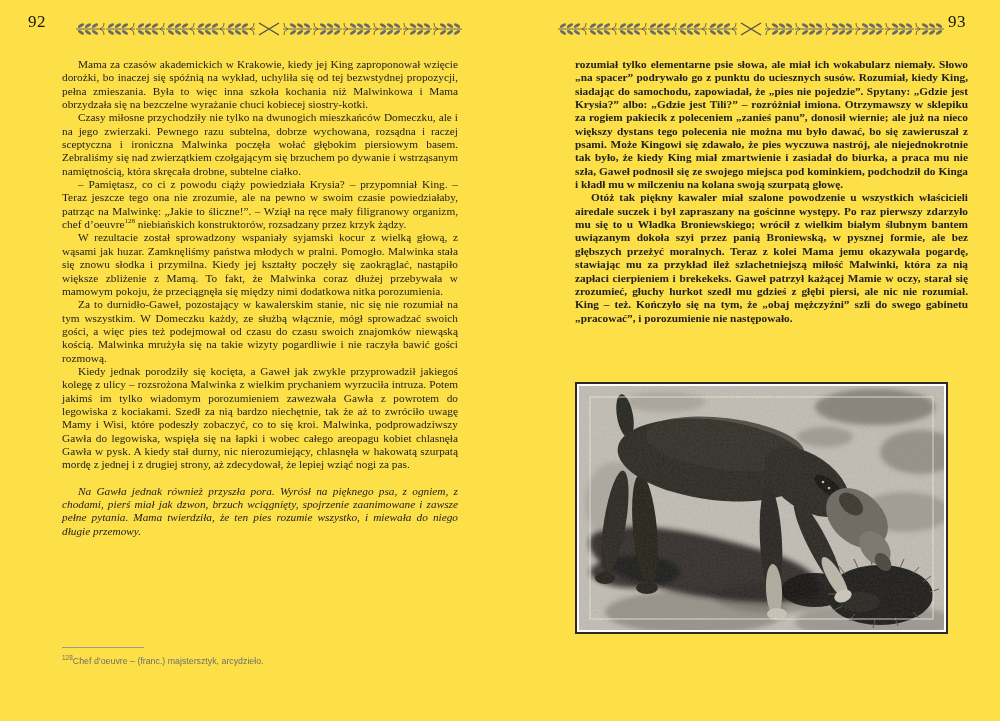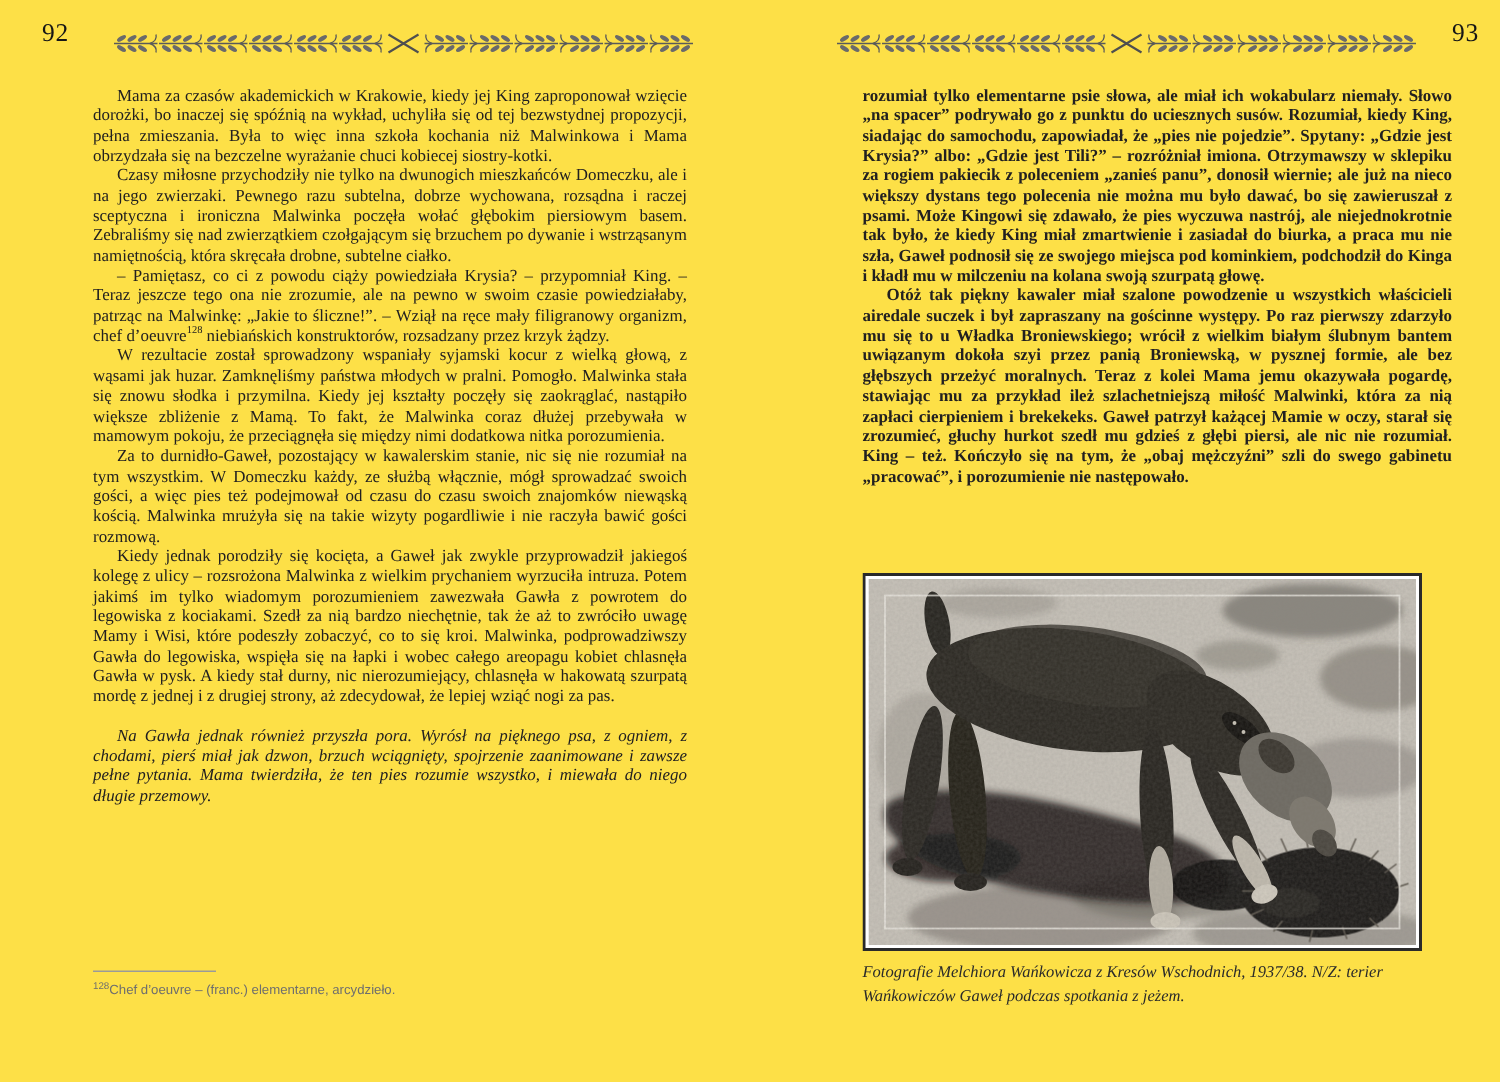--- a/index.html
+++ b/index.html
@@ -3,21 +3,21 @@
 <meta charset="utf-8">
 <style>
   html,body{margin:0;padding:0;background:#ffffff;}
   .spread{
     position:relative;width:1000px;height:721px;background:#fde047;
     font-family:"Liberation Serif","DejaVu Serif",serif;color:#1e1e1e;
     overflow:hidden;
   }
   .pageno{position:absolute;top:12px;font-size:17px;color:#161616;letter-spacing:.5px;}
   #pageno-left{left:28px;}
-  #pageno-right{left:968px;}
+  #pageno-right{left:948px;}
   .orn{position:absolute;top:21px;}
   #orn-left{left:74px;}
   #orn-right{left:556px;}
   .textcol{
     position:absolute;top:58px;text-align:justify;
     font-size:11.3px;line-height:13.35px;color:#222020;
   }
   #col-left{left:62px;width:396px;}
   #col-right{left:575px;width:393px;font-weight:bold;}
   .textcol p{margin:0;text-indent:16px;}
@@ -85,21 +85,21 @@
     <p>Mama za czasów akademickich w Krakowie, kiedy jej King zaproponował wzięcie dorożki, bo inaczej się spóźnią na wykład, uchyliła się od tej bezwstydnej propozycji, pełna zmieszania. Była to więc inna szkoła kochania niż Malwinkowa i Mama obrzydzała się na bezczelne wyrażanie chuci kobiecej siostry-kotki.</p>
     <p>Czasy miłosne przychodziły nie tylko na dwunogich mieszkańców Domeczku, ale i na jego zwierzaki. Pewnego razu subtelna, dobrze wychowana, rozsądna i raczej sceptyczna i ironiczna Malwinka poczęła wołać głębokim piersiowym basem. Zebraliśmy się nad zwierzątkiem czołgającym się brzuchem po dywanie i wstrząsanym namiętnością, która skręcała drobne, subtelne ciałko.</p>
     <p><span>– Pamiętasz, co ci z powodu ciąży powiedziała Krysia? – przypomniał King. – Teraz jeszcze tego ona nie zrozumie, ale na pewno w swoim czasie powiedziałaby, patrząc na Malwinkę: „Jakie to śliczne!”. – Wziął na ręce mały filigranowy organizm, </span><span class="fr-term">chef d’oeuvre</span><sup class="ref">128</sup><span> niebiańskich konstruktorów, rozsadzany przez krzyk żądzy.</span></p>
     <p>W rezultacie został sprowadzony wspaniały syjamski kocur z wielką głową, z wąsami jak huzar. Zamknęliśmy państwa młodych w pralni. Pomogło. Malwinka stała się znowu słodka i przymilna. Kiedy jej kształty poczęły się zaokrąglać, nastąpiło większe zbliżenie z Mamą. To fakt, że Malwinka coraz dłużej przebywała w mamowym pokoju, że przeciągnęła się między nimi dodatkowa nitka porozumienia.</p>
     <p>Za to durnidło-Gaweł, pozostający w kawalerskim stanie, nic się nie rozumiał na tym wszystkim. W Domeczku każdy, ze służbą włącznie, mógł sprowadzać swoich gości, a więc pies też podejmował od czasu do czasu swoich znajomków niewąską kością. Malwinka mrużyła się na takie wizyty pogardliwie i nie raczyła bawić gości rozmową.</p>
     <p>Kiedy jednak porodziły się kocięta, a Gaweł jak zwykle przyprowadził jakiegoś kolegę z ulicy – rozsrożona Malwinka z wielkim prychaniem wyrzuciła intruza. Potem jakimś im tylko wiadomym porozumieniem zawezwała Gawła z powrotem do legowiska z kociakami. Szedł za nią bardzo niechętnie, tak że aż to zwróciło uwagę Mamy i Wisi, które podeszły zobaczyć, co to się kroi. Malwinka, podprowadziwszy Gawła do legowiska, wspięła się na łapki i wobec całego areopagu kobiet chlasnęła Gawła w pysk. A kiedy stał durny, nic nierozumiejący, chlasnęła w hakowatą szurpatą mordę z jednej i z drugiej strony, aż zdecydował, że lepiej wziąć nogi za pas.</p>
     <p class="sectgap">Na Gawła jednak również przyszła pora. Wyrósł na pięknego psa, z ogniem, z chodami, pierś miał jak dzwon, brzuch wciągnięty, spojrzenie zaanimowane i zawsze pełne pytania. Mama twierdziła, że ten pies rozumie wszystko, i miewała do niego długie przemowy.</p>
   </div>
 
   <div class="footnote-rule"></div>
-  <div class="footnote"><sup>128</sup><span class="fr-term">Chef d’oeuvre</span><span> – (franc.) elementarne, arcydzieło.</span></div>
+  <div class="footnote"><sup>128</sup><span class="fr-term">Chef d’oeuvre</span><span> – (franc.) majstersztyk, arcydzieło.</span></div>
 
   <div class="textcol" id="col-right">
     <p class="noindent">rozumiał tylko elementarne psie słowa, ale miał ich wokabularz niemały. Słowo „na spacer” podrywało go z punktu do uciesznych susów. Rozumiał, kiedy King, siadając do samochodu, zapowiadał, że „pies nie pojedzie”. Spytany: „Gdzie jest Krysia?” albo: „Gdzie jest Tili?” – rozróżniał imiona. Otrzymawszy w sklepiku za rogiem pakiecik z poleceniem „zanieś panu”, donosił wiernie; ale już na nieco większy dystans tego polecenia nie można mu było dawać, bo się zawieruszał z psami. Może Kingowi się zdawało, że pies wyczuwa nastrój, ale niejednokrotnie tak było, że kiedy King miał zmartwienie i zasiadał do biurka, a praca mu nie szła, Gaweł podnosił się ze swojego miejsca pod kominkiem, podchodził do Kinga i kładł mu w milczeniu na kolana swoją szurpatą głowę.</p>
     <p>Otóż tak piękny kawaler miał szalone powodzenie u wszystkich właścicieli airedale suczek i był zapraszany na gościnne występy. Po raz pierwszy zdarzyło mu się to u Władka Broniewskiego; wrócił z wielkim białym ślubnym bantem uwiązanym dokoła szyi przez panią Broniewską, w pysznej formie, ale bez głębszych przeżyć moralnych. Teraz z kolei Mama jemu okazywała pogardę, stawiając mu za przykład ileż szlachetniejszą miłość Malwinki, która za nią zapłaci cierpieniem i brekekeks. Gaweł patrzył każącej Mamie w oczy, starał się zrozumieć, głuchy hurkot szedł mu gdzieś z głębi piersi, ale nic nie rozumiał. King – też. Kończyło się na tym, że „obaj mężczyźni” szli do swego gabinetu „pracować”, i porozumienie nie następowało.</p>
   </div>
 
   <div class="figure">
     <svg width="373" height="252" viewBox="0 0 373 252">
       <defs>
         <clipPath id="ph">
@@ -171,15 +171,14 @@
           <ellipse cx="308" cy="180" rx="10" ry="7" fill="#4a463f" transform="rotate(52 308 180)"></ellipse>
         </g>
 
         <rect x="15" y="15" width="343" height="222" fill="none" stroke="#efece6" stroke-width="1.2" opacity=".75"></rect>
 
         <rect x="4" y="4" width="365" height="244" filter="url(#grain)" opacity=".4"></rect>
       </g>
     </svg>
   </div>
 
-  <div class="caption">Fotografie Melchiora Wańkowicza z Kresów Wschodnich, 1937/38. N/Z: terier Wańkowiczów Gaweł podczas spotkania z jeżem.</div>
 
 </div>
 
 </body></html>

